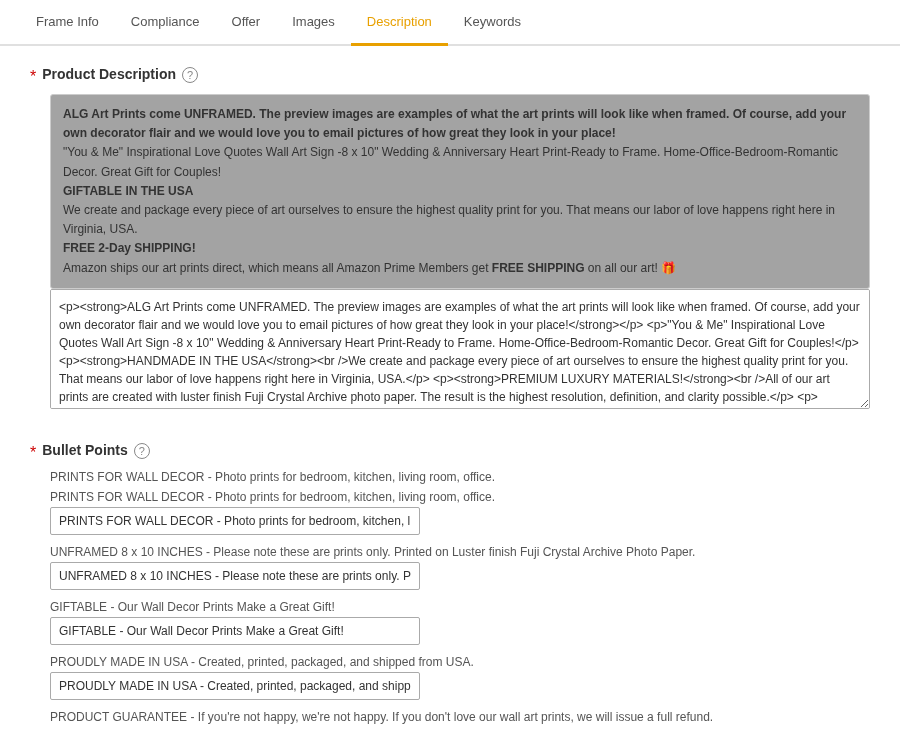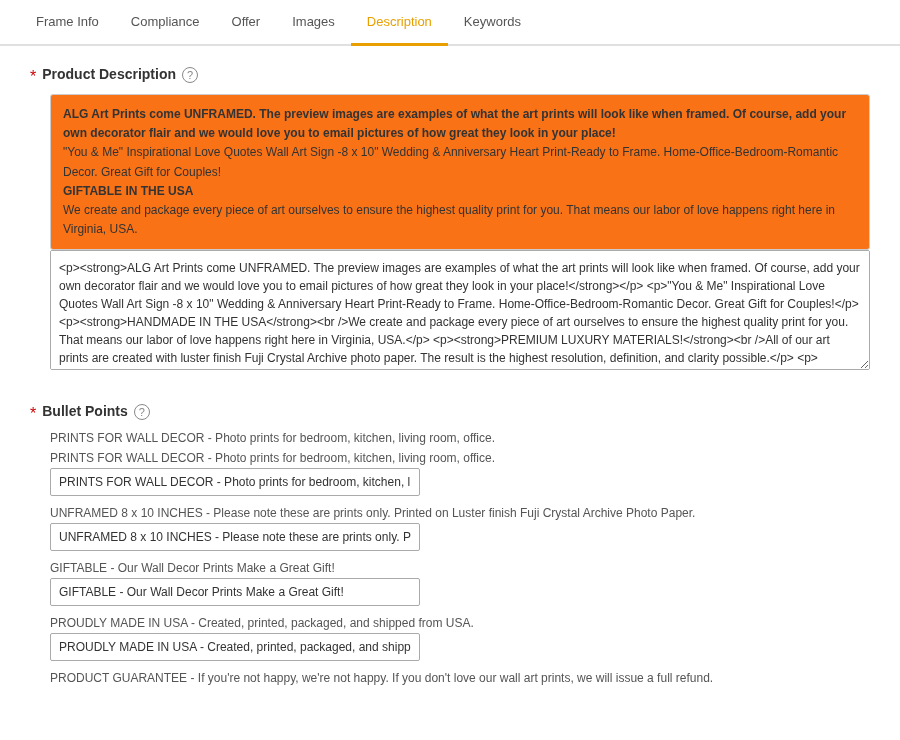--- a/index.html
+++ b/index.html
@@ -75,21 +75,21 @@
     }
 
     
     .description-display {
       border: 1px solid #ccc;
       border-radius: 3px;
       padding: 10px 12px;
       font-size: 12px;
       line-height: 1.6;
       color: #333;
-      background: #f97316;
+      background: #a3a3a3;
       max-height: 220px;
       overflow: hidden;
       margin-left: 20px;
     }
 
     .description-textarea {
       width: 100%;
       border: 1px solid #aaa;
       border-radius: 2px;
       padding: 8px;
@@ -161,20 +161,21 @@
   <div class="section">
     <div class="section-header">
       <span class="required-dot">*</span>
       <span class="section-title">Product Description</span>
       <span class="help-icon">?</span>
     </div>
     <div class="description-display">
       <p><strong>ALG Art Prints come UNFRAMED. The preview images are examples of what the art prints will look like when framed. Of course, add your own decorator flair and we would love you to email pictures of how great they look in your place!</strong></p>
       <p>"You &amp; Me" Inspirational Love Quotes Wall Art Sign -8 x 10" Wedding &amp; Anniversary Heart Print-Ready to Frame. Home-Office-Bedroom-Romantic Decor. Great Gift for Couples!</p>
       <p><strong>GIFTABLE IN THE USA</strong><br>We create and package every piece of art ourselves to ensure the highest quality print for you. That means our labor of love happens right here in Virginia, USA.</p>
+      <p><strong>FREE 2-Day SHIPPING!</strong><br>Amazon ships our art prints direct, which means all Amazon Prime Members get <strong>FREE SHIPPING</strong> on all our art! 🎁</p>
 
     </div>
     <textarea class="description-textarea" style="">&lt;p&gt;&lt;strong&gt;ALG Art Prints come UNFRAMED. The preview images are examples of what the art prints will look like when framed. Of course, add your own decorator flair and we would love you to email pictures of how great they look in your place!&lt;/strong&gt;&lt;/p&gt; &lt;p&gt;"You &amp; Me" Inspirational Love Quotes Wall Art Sign -8 x 10" Wedding &amp; Anniversary Heart Print-Ready to Frame. Home-Office-Bedroom-Romantic Decor. Great Gift for Couples!&lt;/p&gt; &lt;p&gt;&lt;strong&gt;HANDMADE IN THE USA&lt;/strong&gt;&lt;br /&gt;We create and package every piece of art ourselves to ensure the highest quality print for you. That means our labor of love happens right here in Virginia, USA.&lt;/p&gt; &lt;p&gt;&lt;strong&gt;PREMIUM LUXURY MATERIALS!&lt;/strong&gt;&lt;br /&gt;All of our art prints are created with luster finish Fuji Crystal Archive photo paper. The result is the highest resolution, definition, and clarity possible.&lt;/p&gt; &lt;p&gt;&lt;strong&gt;FREE 2-Day SHIPPING!&lt;/strong&gt;&lt;br /&gt;Amazon ships our art</textarea>
   </div>
 
   <div class="section">
     <div class="section-header">
       <span class="required-dot">*</span>
       <span class="section-title">Bullet Points</span>
       <span class="help-icon">?</span>

